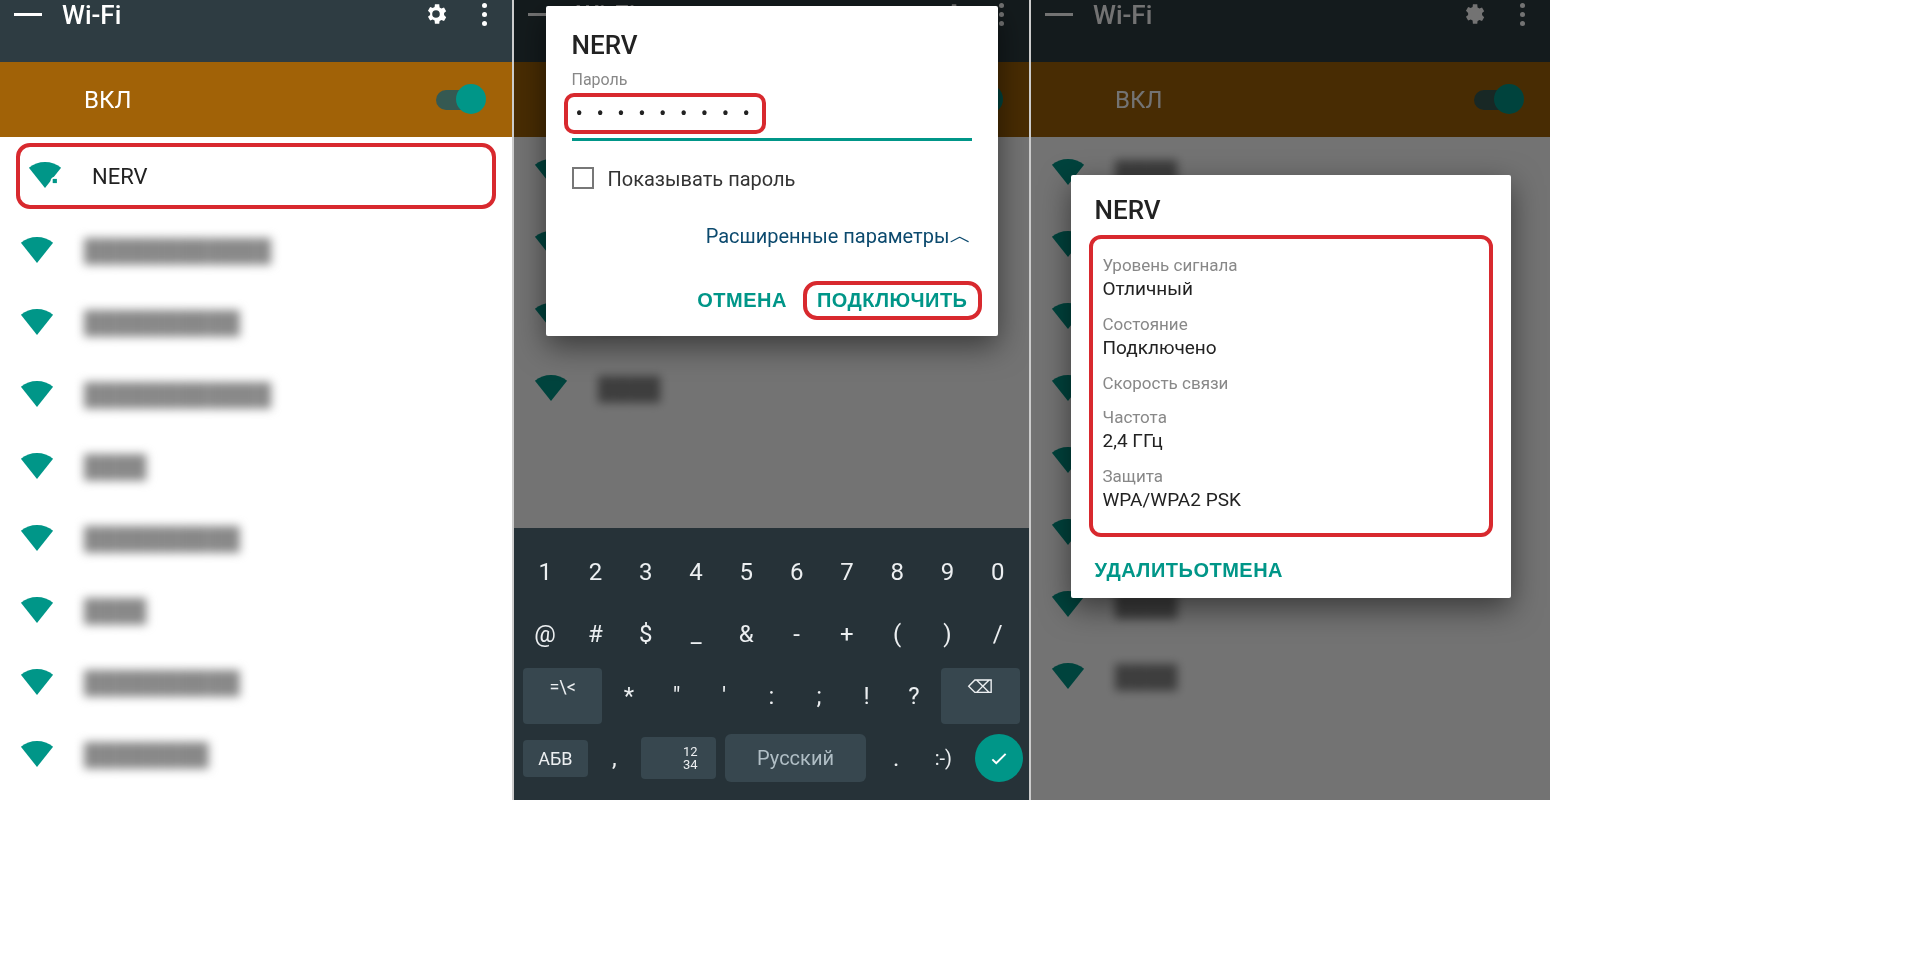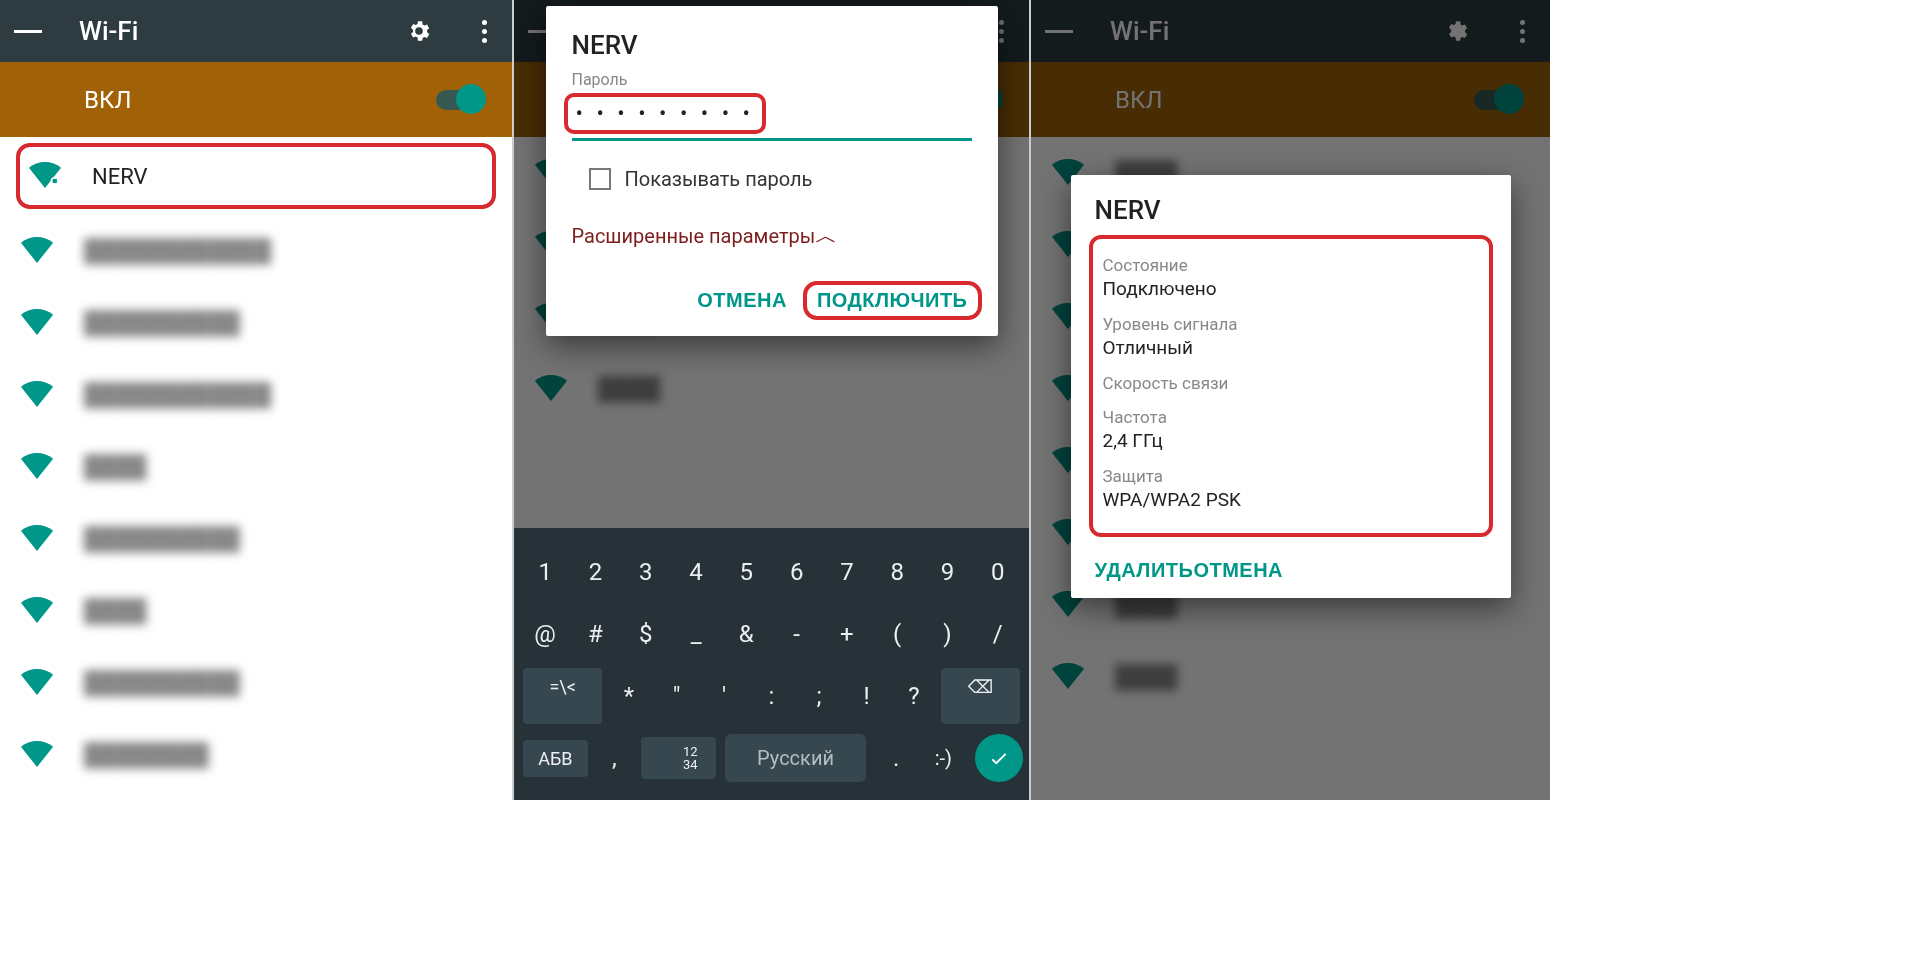--- a/index.html
+++ b/index.html
@@ -20,23 +20,22 @@
   .panel1 { width: 514px; border-right: 2px solid #ccc; }
   .panel2 { width: 517px; border-right: 2px solid #ccc; }
   .panel3 { width: 519px; }
 
   
   .appbar {
     height: 62px;
     background: #2e3c42;
     color: #fff;
     display: flex;
-    align-items: center;
     padding: 0 14px;
-    gap: 37px;
+    gap: 20px;
   }
   .appbar .title { font-size: 26px; font-weight: 500; flex: 1; }
   .appbar .icon { width: 28px; height: 28px; display:flex; align-items:center; justify-content:center; cursor:pointer; }
 
   
   .togglebar {
     height: 75px;
     background: #a16207;
     color: #fff;
     display: flex;
@@ -83,24 +82,24 @@
     background:#fff; box-shadow:0 10px 30px rgba(0,0,0,.5);
     padding: 24px 26px 12px;
     width: 452px;
     border-radius: 2px;
   }
   .dlg-title { font-size: 26px; font-weight:500; color:#222; margin-bottom:10px;}
   .field-label { font-size:16px; color:#888; }
   .pw-wrap { border:4px solid #d8292e; border-radius:10px; padding:4px 8px; display:inline-block; margin:4px 0 0 -8px;}
   .pw-value { font-size:22px; letter-spacing:4px; color:#222; }
   .pw-underline { height:3px; background:#009688; margin-top:4px; }
-  .chk-row { display:flex; align-items:center; gap:14px; margin:26px 17px 20px;}
+  .chk-row { display:flex; gap:14px; margin:26px 0 20px;}
   .chk { width:22px; height:22px; border:2px solid #777; }
   .chk-lbl { font-size:20px; color:#333;}
-  .adv-row { display:flex; align-items:center; justify-content:flex-start; font-size:20px; color:#7f1d1d; padding:10px 0 24px;}
+  .adv-row { display:flex; align-items:center; justify-content:flex-end; font-size:20px; color:#0c4a6e; padding:10px 0 24px;}
   .dlg-actions { display:flex; justify-content:flex-end; gap:26px; padding:10px 0 8px;}
   .dlg-btn { font-size:20px; font-weight:600; color:#009688; background:none; border:none; cursor:pointer; letter-spacing:.5px;}
   .btn-hl { border:4px solid #d8292e; border-radius:14px; padding:4px 10px; margin:-4px -10px;}
 
   
   .keyboard {
     position:absolute; left:0; right:0; bottom:0;
     background:#263238; color:#eceff1;
     padding:10px 6px 8px;
   }
@@ -439,26 +438,26 @@
           <span class="wifi-name blur">████</span>
         </div>
     </div>
   </div>
   <div class="dim-overlay"></div>
 
   <div class="info-card">
     <div class="dlg-title">NERV</div>
     <div class="info-hl">
       <div class="info-block">
+        <div class="info-lbl">Уровень сигнала</div>
+        <div class="info-val">Отличный</div>
+      </div>
+      <div class="info-block">
         <div class="info-lbl">Состояние</div>
         <div class="info-val">Подключено</div>
-      </div>
-      <div class="info-block">
-        <div class="info-lbl">Уровень сигнала</div>
-        <div class="info-val">Отличный</div>
       </div>
       <div class="info-block">
         <div class="info-lbl">Скорость связи</div>
       </div>
       <div class="info-block">
         <div class="info-lbl">Частота</div>
         <div class="info-val">2,4 ГГц</div>
       </div>
       <div class="info-block">
         <div class="info-lbl">Защита</div>

